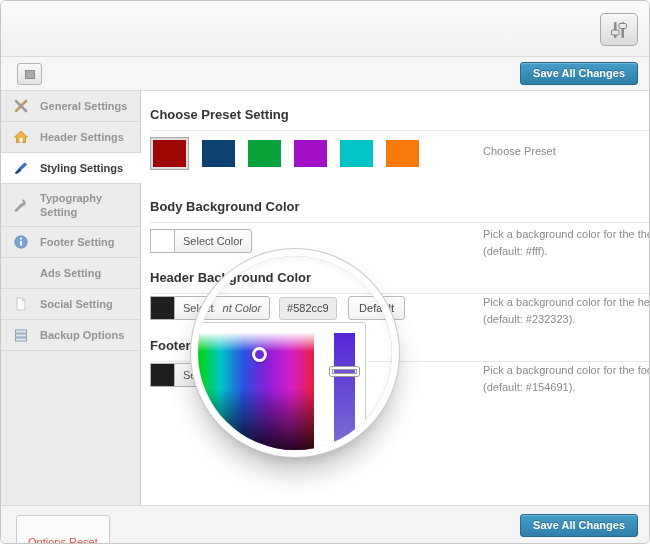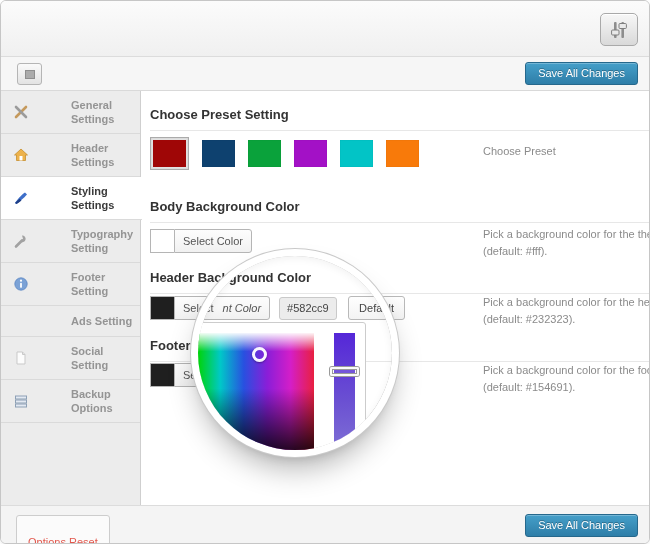--- a/index.html
+++ b/index.html
@@ -28,36 +28,36 @@
     position:absolute; left:0; top:56px; width:650px; height:34px;
     background:#f6f6f6; border-bottom:1px solid #d9d9d9;
   }
   .collapse-btn {
     position:absolute; left:16px; top:6px; width:25px; height:22px;
     border:1px solid #b5b5b5; border-radius:3px; background:linear-gradient(#fafafa,#e3e3e3);
     display:flex; align-items:center; justify-content:center; cursor:pointer;
   }
   .collapse-btn .inner-sq { width:10px; height:9px; background:#ababab; border:1px solid #8e8e8e; }
   .btn-primary {
-    display:inline-block; padding:4px 12px 5px; font-size:11px; font-weight:400; color:#fff;
+    display:inline-block; padding:4px 12px 5px; font-size:11px; font-weight:700; color:#fff;
     background:linear-gradient(#459fc9,#2e7ea8); border:1px solid #26688c; border-radius:3px;
     text-shadow:0 -1px 0 rgba(0,0,0,0.3); box-shadow:inset 0 1px 0 rgba(255,255,255,0.25);
     cursor:pointer;
   }
   .toolbar-save { position:absolute; right:13px; top:5px; }
   
   .app-body { position:absolute; left:0; top:90px; width:650px; height:414px; background:#fff; }
   .sidebar {
     position:absolute; left:0; top:0; width:140px; height:414px;
     background:#ececec; border-right:1px solid #cfcfcf;
   }
   .side-item {
     display:flex; align-items:center; min-height:30px; padding:7px 6px 7px 12px;
     border-bottom:1px solid #dadada; cursor:pointer;
-    font-size:11px; font-weight:700; color:#949494; line-height:14px;gap:31px;
+    font-size:11px; font-weight:700; color:#949494; line-height:14px;
   }
   .side-item .icon { width:18px; min-width:18px; height:16px; margin-right:9px; display:inline-flex; }
   .side-item.active {
     background:#fff; color:#3a3a3a; width:141px; border-bottom:1px solid #dadada;
   }
   
   .main { position:absolute; left:141px; top:8px; width:555px; height:414px; background:#fff; }
   .sec-head {
     position:absolute; left:8px; right:14px; font-size:13px; font-weight:700; color:#333;
     padding-bottom:8px; border-bottom:1px solid #e7e7e7;

